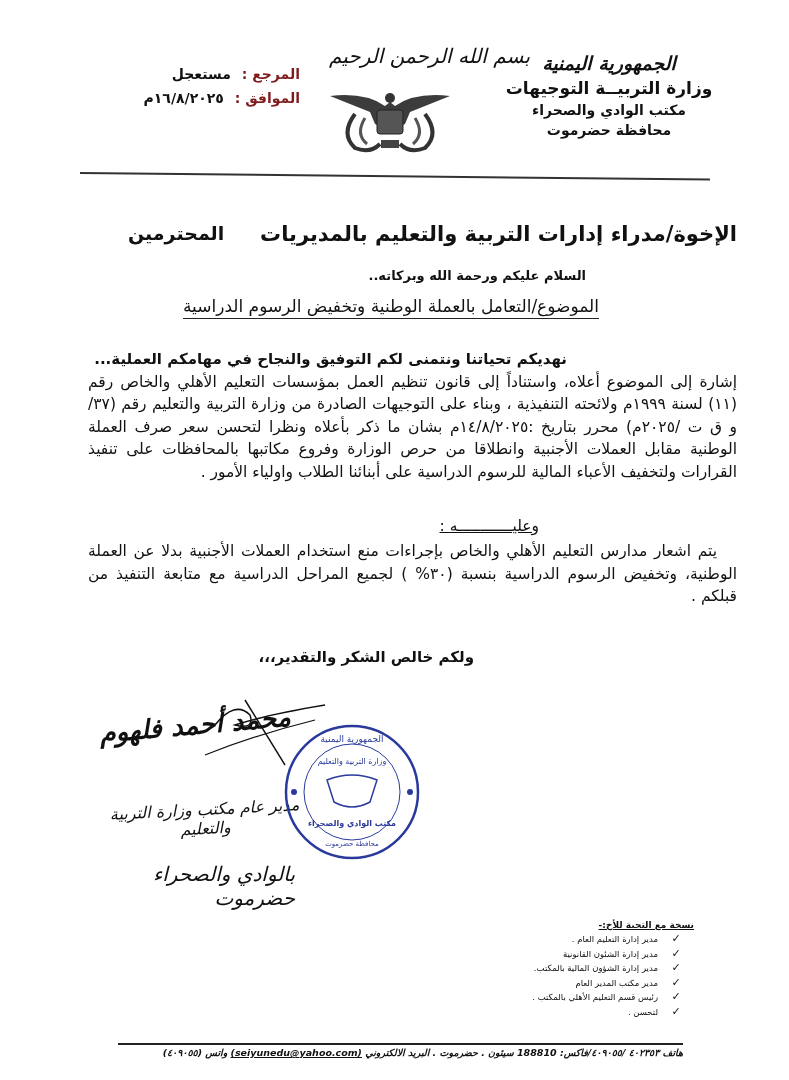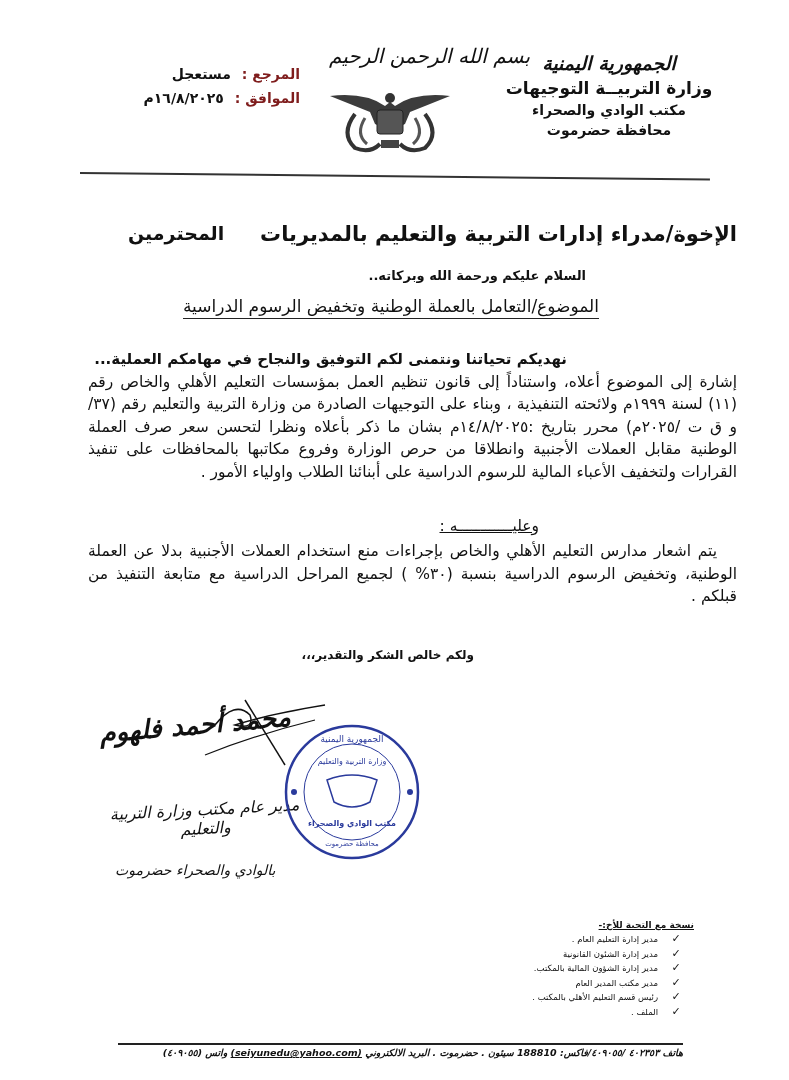--- a/index.html
+++ b/index.html
@@ -29,25 +29,25 @@
   .greeting { right: 203px; top: 268px; font-size: 13px; font-weight: bold; }
   .subject { right: 190px; top: 296px; font-size: 17px; white-space: nowrap; border-bottom: 1.5px solid #222; padding-bottom: 2px; }
   
   .body-text { right: 52px; left: 88px; top: 348px; font-size: 15.5px; line-height: 22.5px; text-align: justify; text-align-last: right; }
   .body-text p { margin: 0; }
   .opening { padding-right: 170px; font-weight: bold; font-size: 15px; }
   .accordingly { right: 250px; top: 517px; font-size: 15.5px; text-decoration: underline; letter-spacing: 0.5px; }
   .decision { right: 52px; left: 88px; top: 540px; font-size: 15.5px; line-height: 22.5px; text-align: justify; text-align-last: right; }
   .decision p { margin: 0; }
   .decision .indent { text-indent: 20px; }
-  .closing { right: 315px; top: 648px; font-size: 12px; font-weight: bold; }
+  .closing { right: 315px; top: 648px; font-size: 15px; font-weight: bold; }
   
   .sig-name { left: 90px; top: 710px; width: 210px; font-family: "DejaVu Serif", serif; font-style: italic; font-size: 26px; font-weight: bold; transform: rotate(-5deg); text-align: center; }
   .sig-title { left: 95px; top: 800px; width: 220px; font-family: "DejaVu Serif", serif; font-style: italic; font-size: 16px; text-align: center; transform: rotate(-3deg); }
-  .sig-place { left: 115px; top: 862px; width: 180px; font-family: "DejaVu Serif", serif; font-style: italic; font-size: 14px; text-align: left; }
+  .sig-place { left: 115px; top: 862px; width: 180px; font-family: "DejaVu Serif", serif; font-style: italic; font-size: 20px; text-align: right; }
   .sig-scribble { left: 195px; top: 695px; width: 140px; height: 80px; }
   .stamp { left: 282px; top: 722px; width: 140px; height: 140px; }
   
   .cc { right: 95px; top: 920px; width: 190px; }
   .cc-title { font-size: 9px; font-weight: bold; text-decoration: underline; text-align: right; margin-bottom: 2px; }
   .cc-list { list-style: none; margin: 0; padding: 0; }
   .cc-item { font-size: 8.5px; line-height: 14.5px; white-space: nowrap; display: flex; flex-direction: row; }
   .cc-check { width: 36px; text-align: center; font-size: 11px; }
   
   .footer-line { left: 118px; top: 1043px; width: 565px; height: 1.5px; background: #222; }
@@ -147,21 +147,21 @@
     <li class="cc-item">
         <span class="cc-check">✓</span>
         <span>مدير مكتب المدير العام</span>
       </li>
     <li class="cc-item">
         <span class="cc-check">✓</span>
         <span>رئيس قسم التعليم الأهلي بالمكتب .</span>
       </li>
     <li class="cc-item">
         <span class="cc-check">✓</span>
-        <span>الملف .</span>
+        <span>لتحسن .</span>
       </li>
   </ul>
 </div>
 
 <div class="abs footer-line"></div>
 <div class="abs footer">
   <span>هاتف ٤٠٢٣٥٣ /٤٠٩٠٥٥/فاكس: 188810 سيئون . حضرموت . البريد الالكتروني</span>
   <span class="email">(seiyunedu@yahoo.com)</span>
   <span>واتس (٤٠٩٠٥٥)</span>
 </div>

